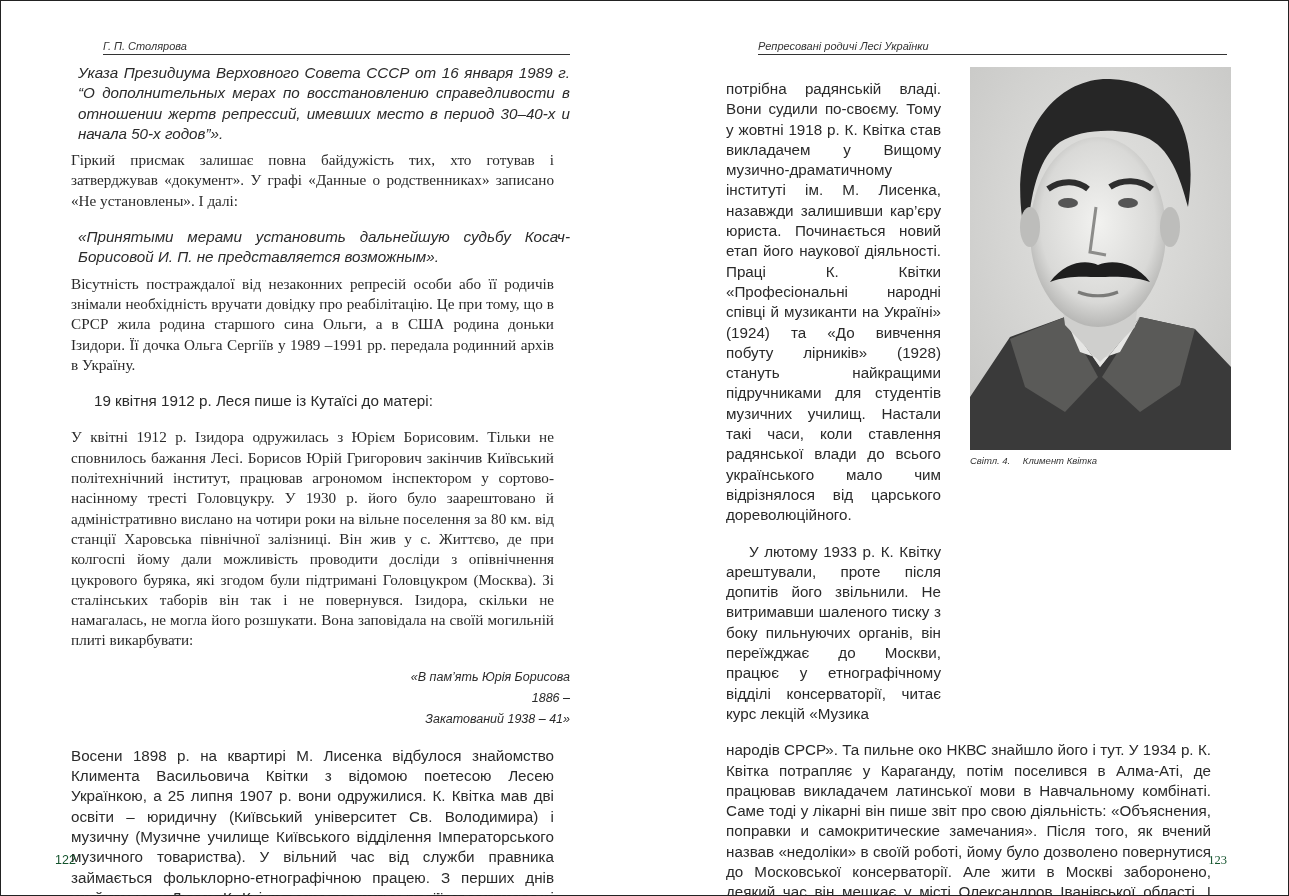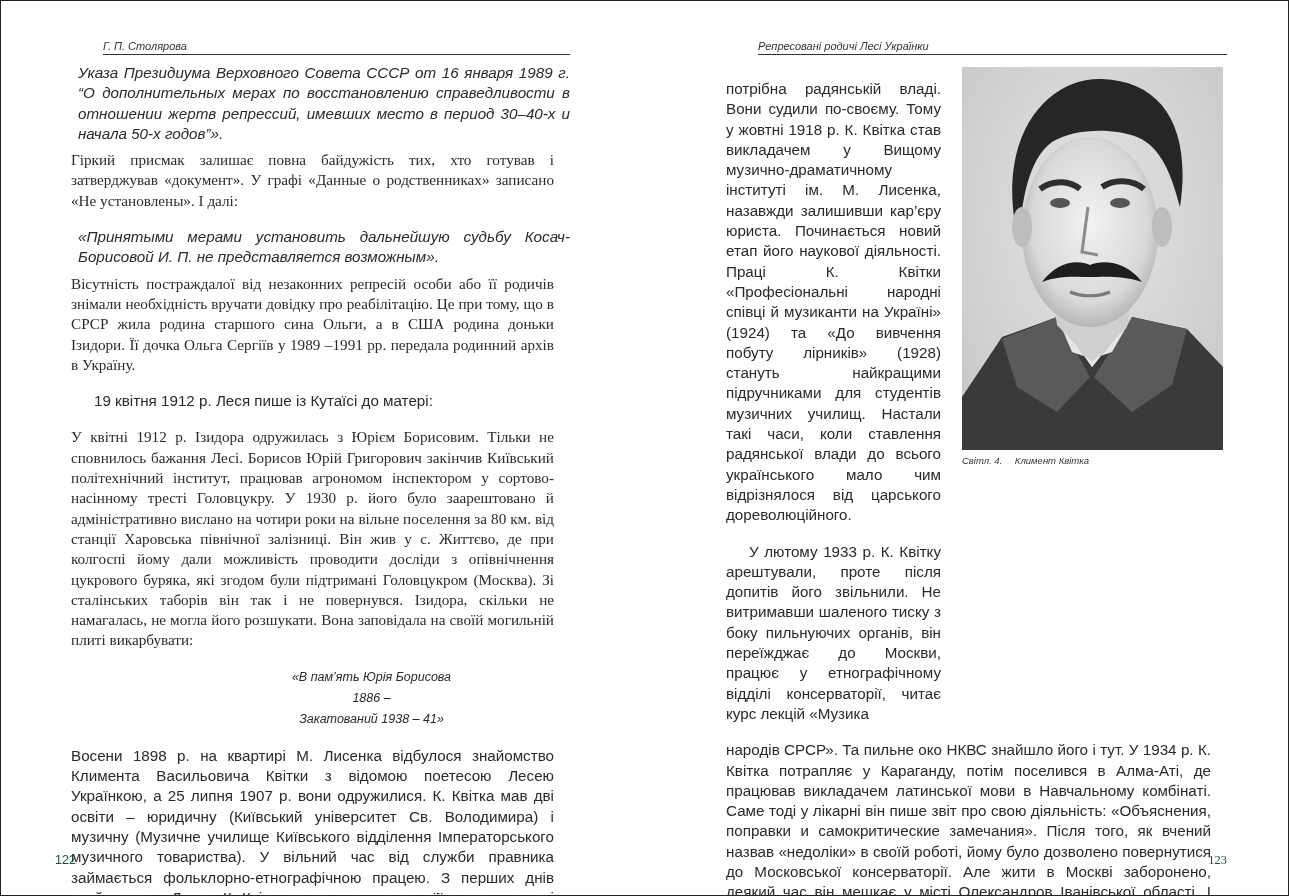--- a/index.html
+++ b/index.html
@@ -20,27 +20,27 @@
     }
     .page.left .running-head { text-align: left; }
     .page.right .running-head { text-align: left; }
     .body { position: absolute; top: 63px; left: 0; right: 0; }
     p { margin: 16px; text-align: justify; hyphens: manual; }
     p.gap { margin-top: 6px; font-family: Liberation Serif, serif; }
     p.indent { text-indent: 23px; }
     .quote { font-style: italic; padding-left: 23px; text-align: justify; }
     .quote.gap { margin-top: 6px; }
     .epitaph { font-style: italic; font-size: 12.5px; line-height: 21px; padding-left: 118px; margin-top: 10px; margin-bottom: 10px; }
-    .epitaph div { text-align: center; }
+    .epitaph div { text-align: right; }
     .page-num { position: absolute; top: 850px; font-size: 12.5px; color: #14532d; }
     .page.left .page-num { left: 0; }
     .page.right .page-num { right: 0; font-family: Liberation Serif, serif; }
 
     .figure {
-      position: absolute; left: 252px; top: 67px; width: 294px;
+      position: absolute; left: 260px; top: 67px; width: 294px;
     }
     .photo {
       width: 261px; height: 383px; position: relative; overflow: hidden;
       background: #d6d6d4;
     }
     .caption { font-style: italic; font-size: 9.5px; line-height: 12px; margin-top: 5px; color: #333; }
     .caption .label { margin-right: 10px; }
     .wrap-col { width: 247px; }
   </style>
 </head>

